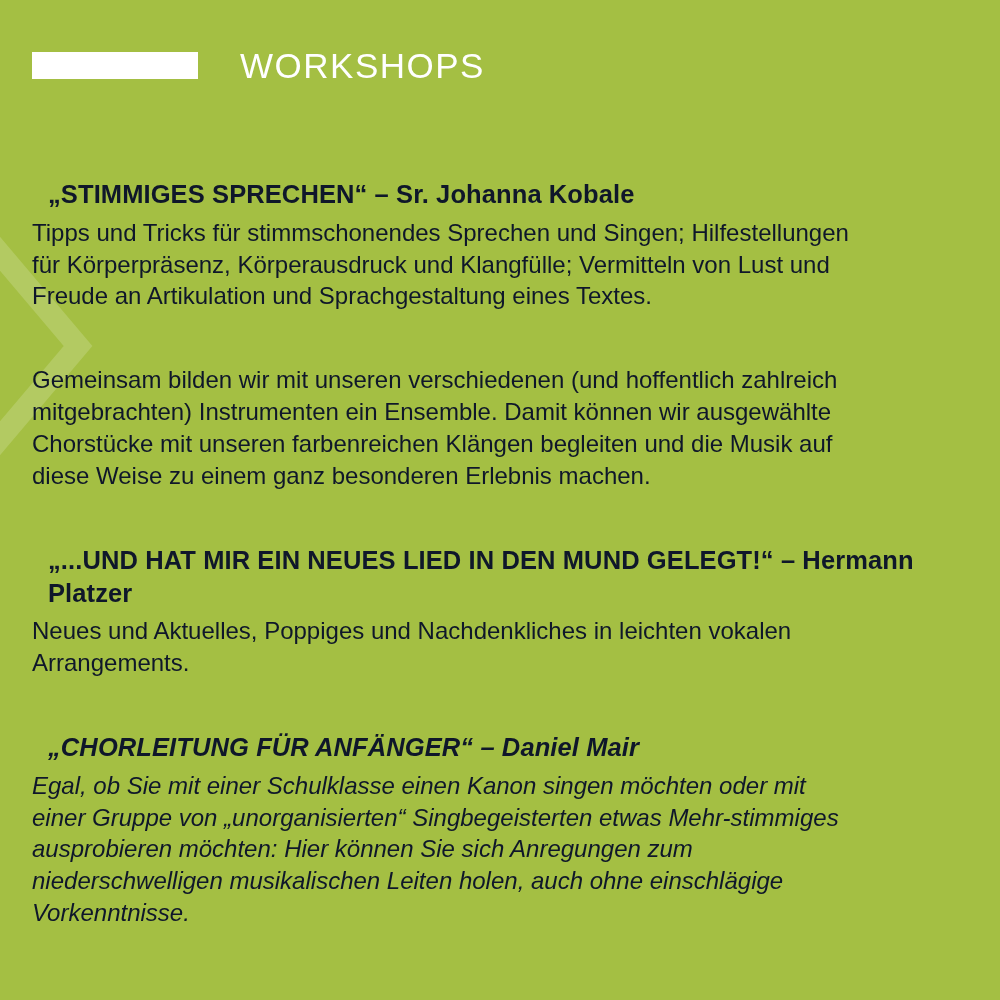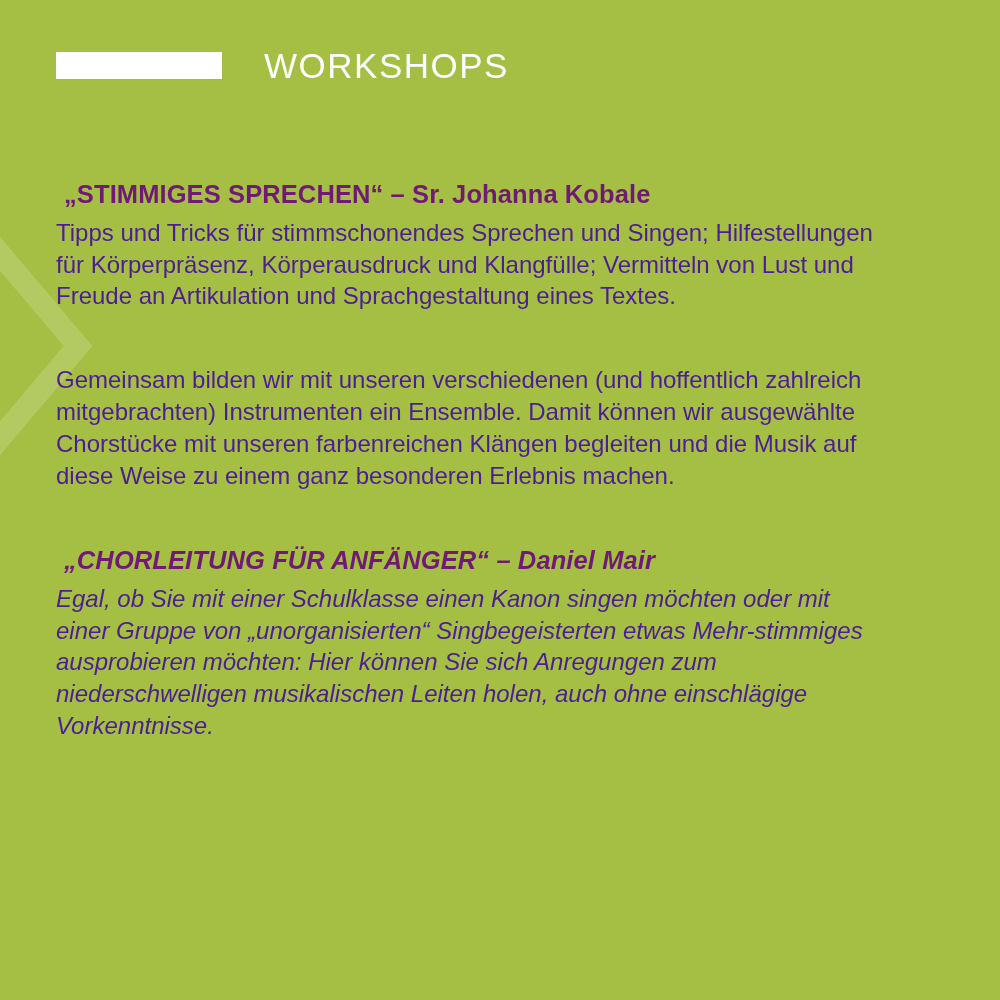--- a/index.html
+++ b/index.html
@@ -25,21 +25,21 @@
     height: 300px;
     pointer-events: none;
   }
 
   .page {
     position: relative;
     z-index: 2;
     width: 1000px;
     height: 1000px;
     box-sizing: border-box;
-    padding: 0 56px;
+    padding: 0 32px;
   }
 
   
   .header {
     display: flex;
     align-items: center;
     height: 104px;
     padding-top: 26px;
     box-sizing: border-box;
   }
@@ -67,30 +67,30 @@
   }
   .workshop:last-child {
     margin-bottom: 0;
     font-style: italic;
   }
 
   .ws-title {
     font-size: 25.5px;
     font-weight: bold;
     line-height: 1.28;
-    margin: 0 0 6px 8px;
-    color: #701a75;
+    margin: 0 0 6px 16px;
+    color: #0f172a;
     letter-spacing: 0.1px;
   }
   .ws-body {
     font-size: 24px;
     font-weight: 400;
     line-height: 1.33;
     margin: 0;
-    color: #4c1d95;
+    color: #0f172a;
     max-width: 840px;
   }
 
   
   .ws-1 { margin-top: 38px; }
   .ws-2 { margin-top: 52px; }
   .ws-3 { margin-top: 52px; }
   .ws-4 { margin-top: 52px; }
   .ws-2 .ws-body { max-width: 845px; }
   .ws-4 .ws-body { max-width: 828px; }
@@ -113,20 +113,24 @@
 
     <div class="workshop ws-1">
       <p class="ws-title">„STIMMIGES SPRECHEN“ – Sr. Johanna Kobale</p>
       <p class="ws-body">Tipps und Tricks für stimmschonendes Sprechen und Singen; Hilfestellungen für Körperpräsenz, Körperausdruck und Klangfülle; Vermitteln von Lust und Freude an Artikulation und Sprachgestaltung eines Textes.</p>
     </div>
 
     <div class="workshop ws-2">
       <p class="ws-body">Gemeinsam bilden wir mit unseren verschiedenen (und hoffentlich zahlreich mitgebrachten) Instrumenten ein Ensemble. Damit können wir ausgewählte Chorstücke mit unseren farbenreichen Klängen begleiten und die Musik auf diese Weise zu einem ganz besonderen Erlebnis machen.</p>
     </div>
 
+    <div class="workshop ws-3">
+      <p class="ws-title">„...UND HAT MIR EIN NEUES LIED IN DEN MUND GELEGT!“ – Hermann Platzer</p>
+      <p class="ws-body">Neues und Aktuelles, Poppiges und Nachdenkliches in leichten vokalen Arrangements.</p>
+    </div>
 
     <div class="workshop ws-4">
       <p class="ws-title">„CHORLEITUNG FÜR ANFÄNGER“  – Daniel Mair</p>
       <p class="ws-body">Egal, ob Sie mit einer Schulklasse einen Kanon singen möchten oder mit einer Gruppe von „unorganisierten“ Singbegeisterten etwas Mehr-stimmiges ausprobieren möchten: Hier können Sie sich Anregungen zum niederschwelligen musikalischen Leiten holen, auch ohne einschlägige Vorkenntnisse.</p>
     </div>
 
   </div>
 </div>
 
 </body></html>

